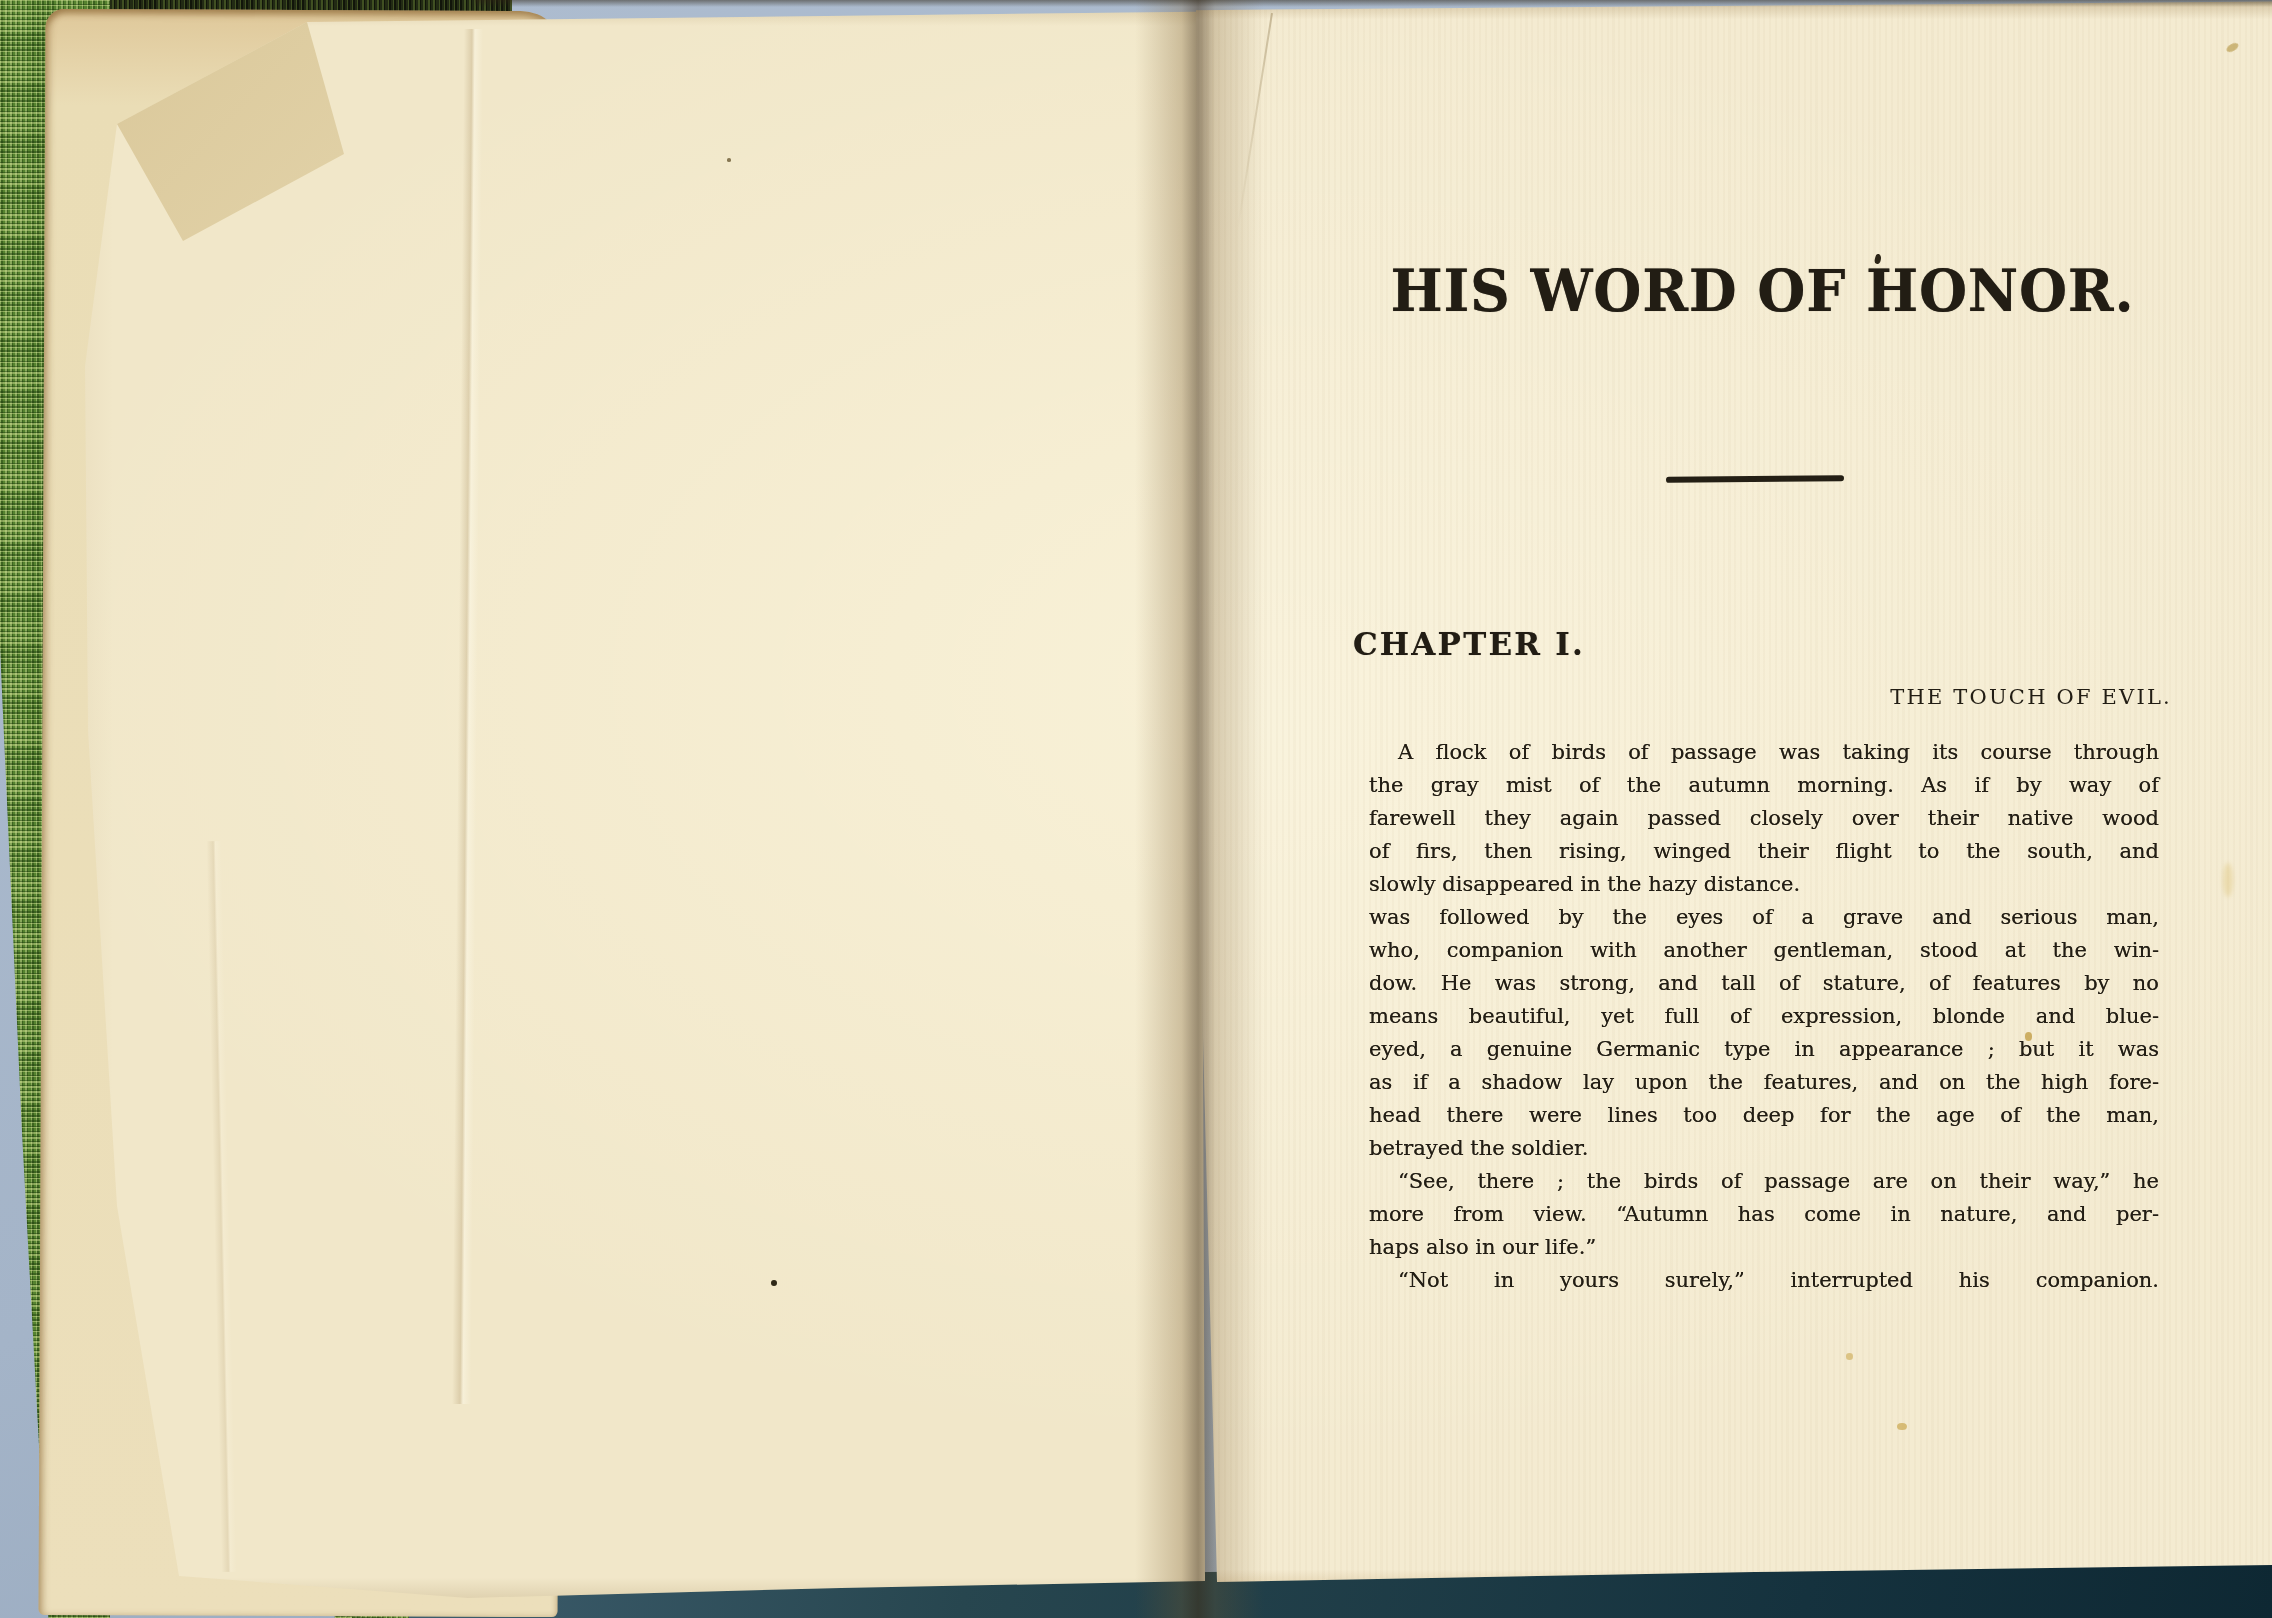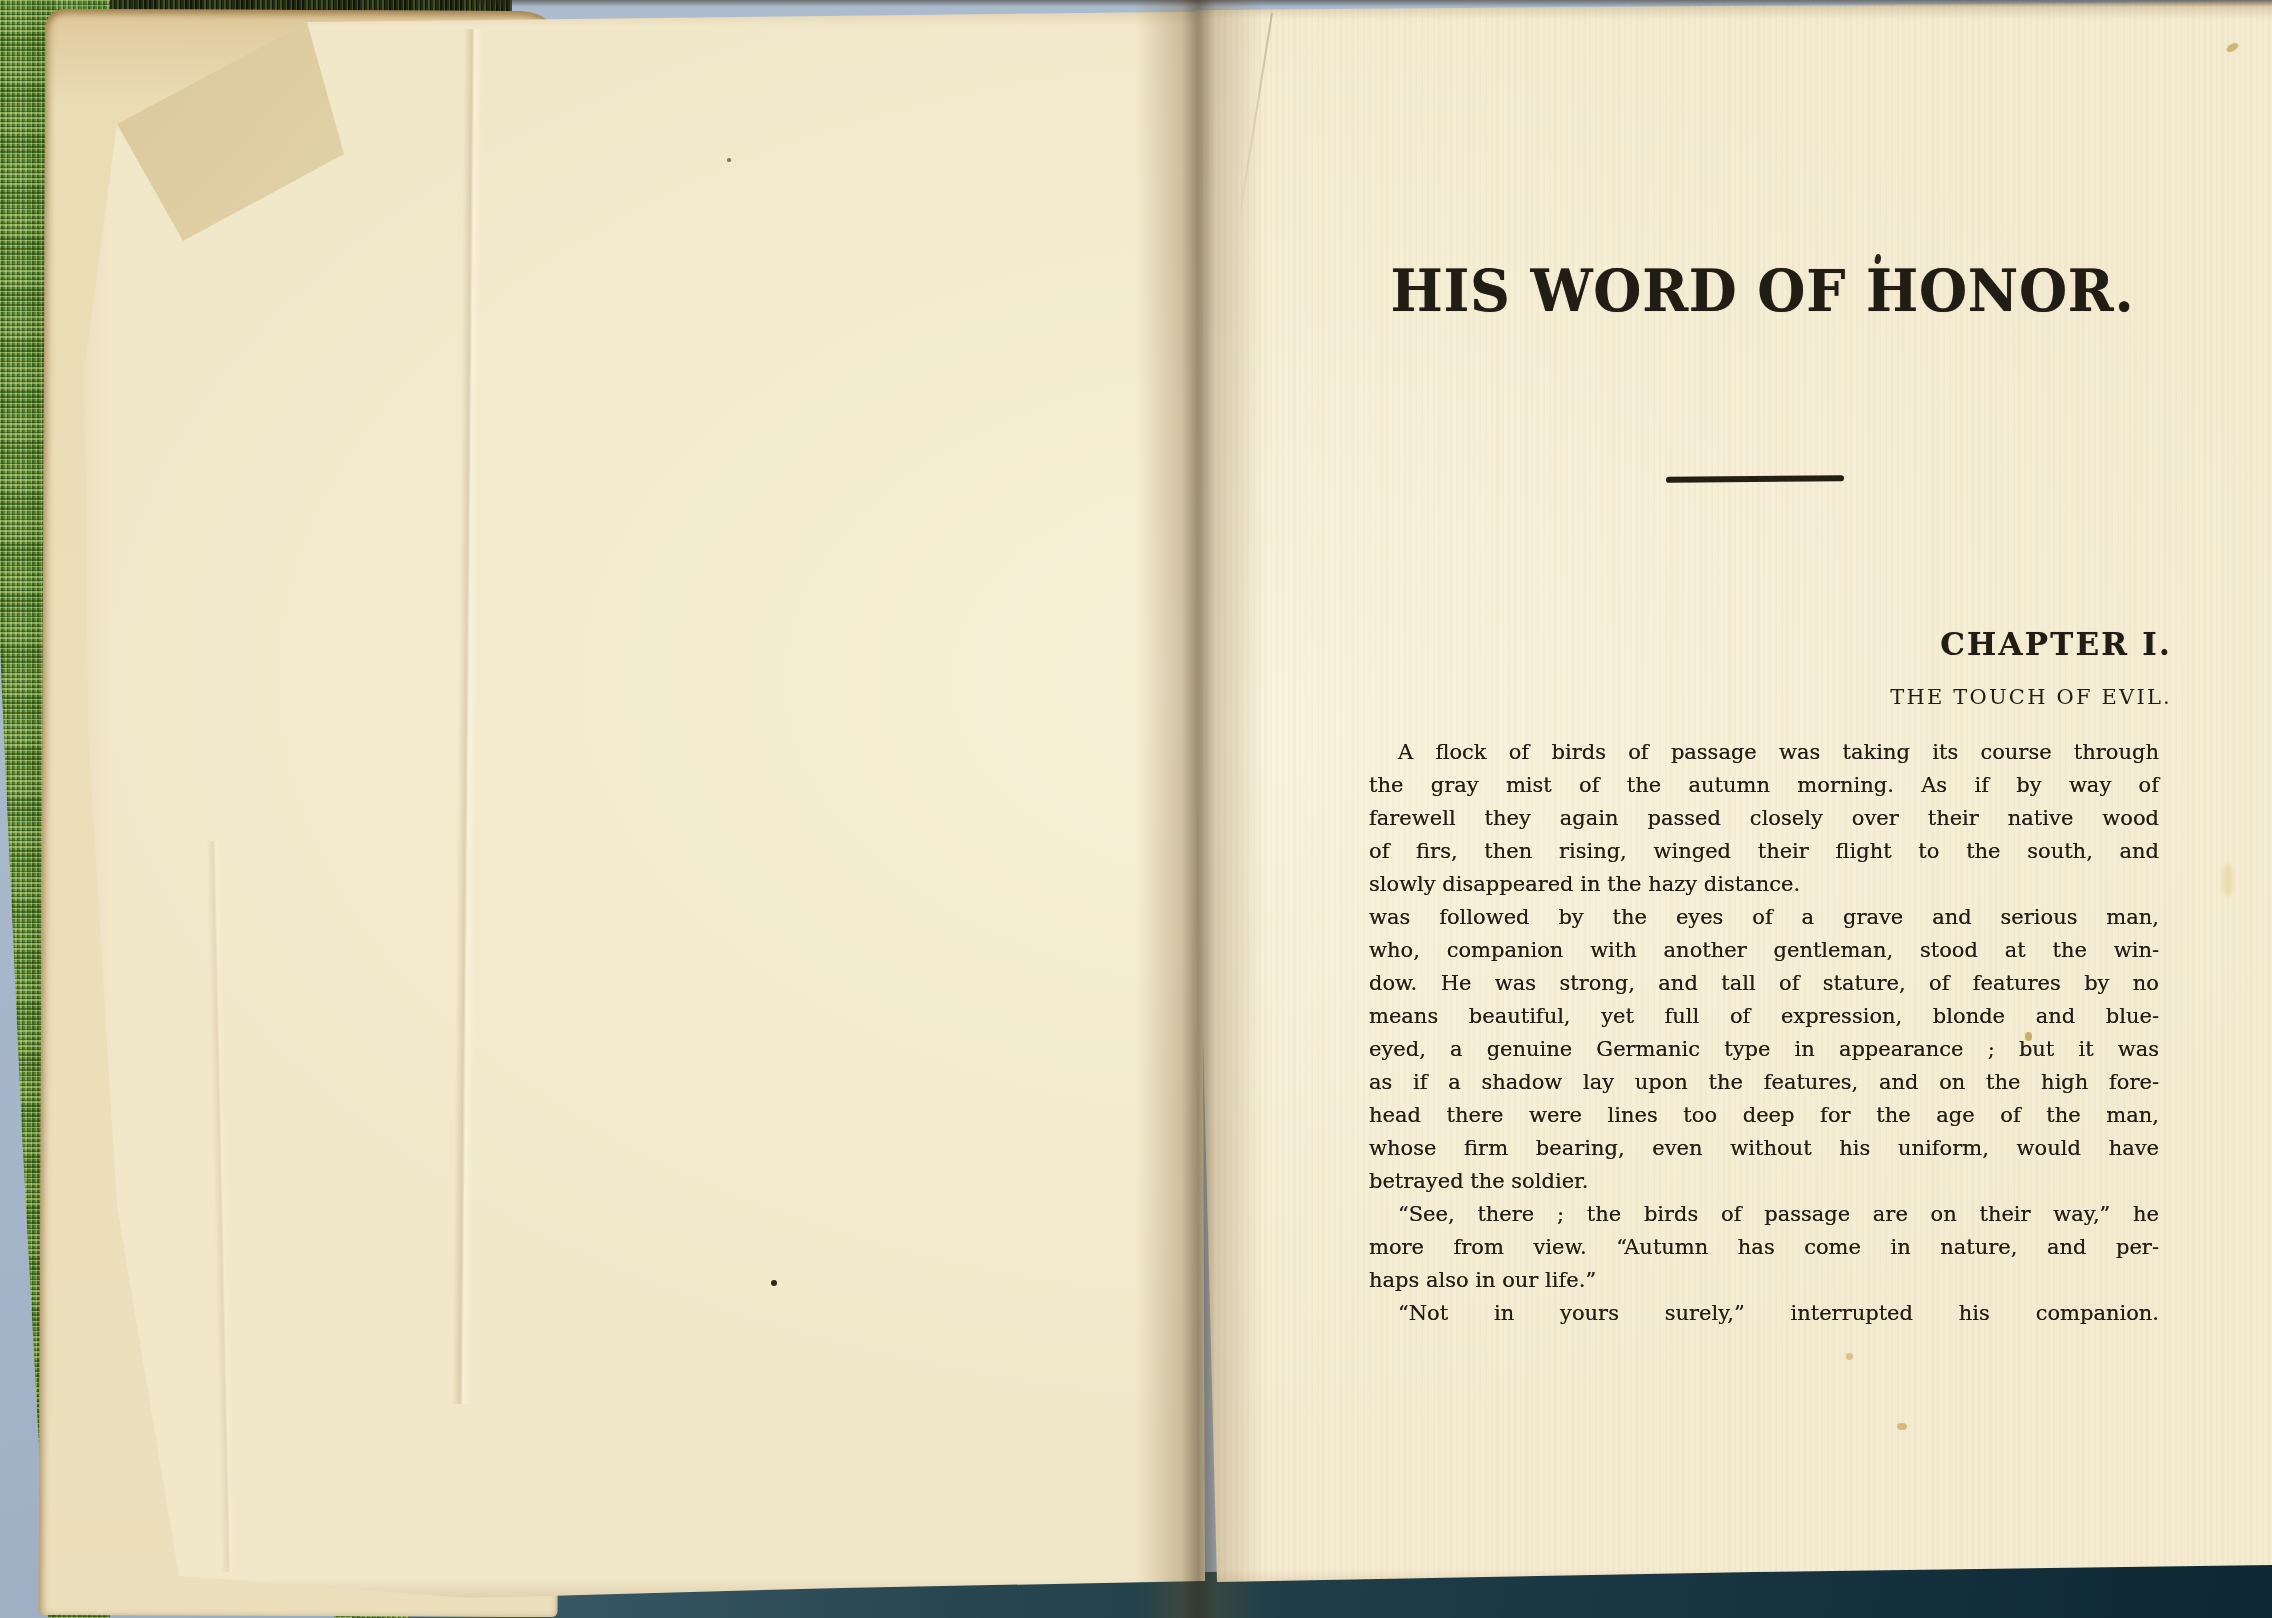--- a/index.html
+++ b/index.html
@@ -111,21 +111,21 @@
     font-size:57px;line-height:1;font-weight:700;letter-spacing:0.7px;
     text-align:center;transform:scaleX(.97);
     text-shadow:0 0 0.7px rgba(30,25,15,.6);
   }
   .rule{
     position:absolute;left:1666px;top:476px;width:178px;height:5.8px;
     background:#241f15;border-radius:2.9px;transform:rotate(-.5deg);
   }
   .chapter{
     position:absolute;left:1353px;top:629px;width:819px;
-    font-size:31px;line-height:1;font-weight:700;letter-spacing:2.2px;text-align:right;
+    font-size:31px;line-height:1;font-weight:700;letter-spacing:2.2px;text-align:left;
     text-shadow:0 0 0.7px rgba(30,25,15,.5);
   }
   .subtitle{
     position:absolute;left:1353px;top:687px;width:819px;
     font-size:21px;line-height:1;font-weight:400;letter-spacing:2.2px;text-align:right;
   }
   .body-text{
     position:absolute;left:1369px;top:736px;width:790px;
     font-size:21px;line-height:33px;
     text-shadow:0 0 0.4px rgba(30,25,15,.75);
@@ -177,21 +177,20 @@
         <div class="line">farewell they again passed closely over their native wood</div>
         <div class="line">of firs, then rising, winged their flight to the south, and</div>
         <div class="line last">slowly disappeared in the hazy distance.</div>
         <div class="line">was followed by the eyes of a grave and serious man,</div>
         <div class="line">who, companion with another gentleman, stood at the win-</div>
         <div class="line">dow. He was strong, and tall of stature, of features by no</div>
         <div class="line">means beautiful, yet full of expression, blonde and blue-</div>
         <div class="line">eyed, a genuine Germanic type in appearance ; but it was</div>
         <div class="line">as if a shadow lay upon the features, and on the high fore-</div>
         <div class="line">head there were lines too deep for the age of the man,</div>
-        <div class="line">whose firm bearing, even without his uniform, would have</div>
         <div class="line last">betrayed the soldier.</div>
         <div class="line first">“See, there ; the birds of passage are on their way,” he</div>
         <div class="line">more from view. “Autumn has come in nature, and per-</div>
         <div class="line last">haps also in our life.”</div>
         <div class="line first">“Not in yours surely,” interrupted his companion.</div>
       </div>
   </div>
 
   <div class="speck sp1"></div>
   <div class="speck sp2"></div>

